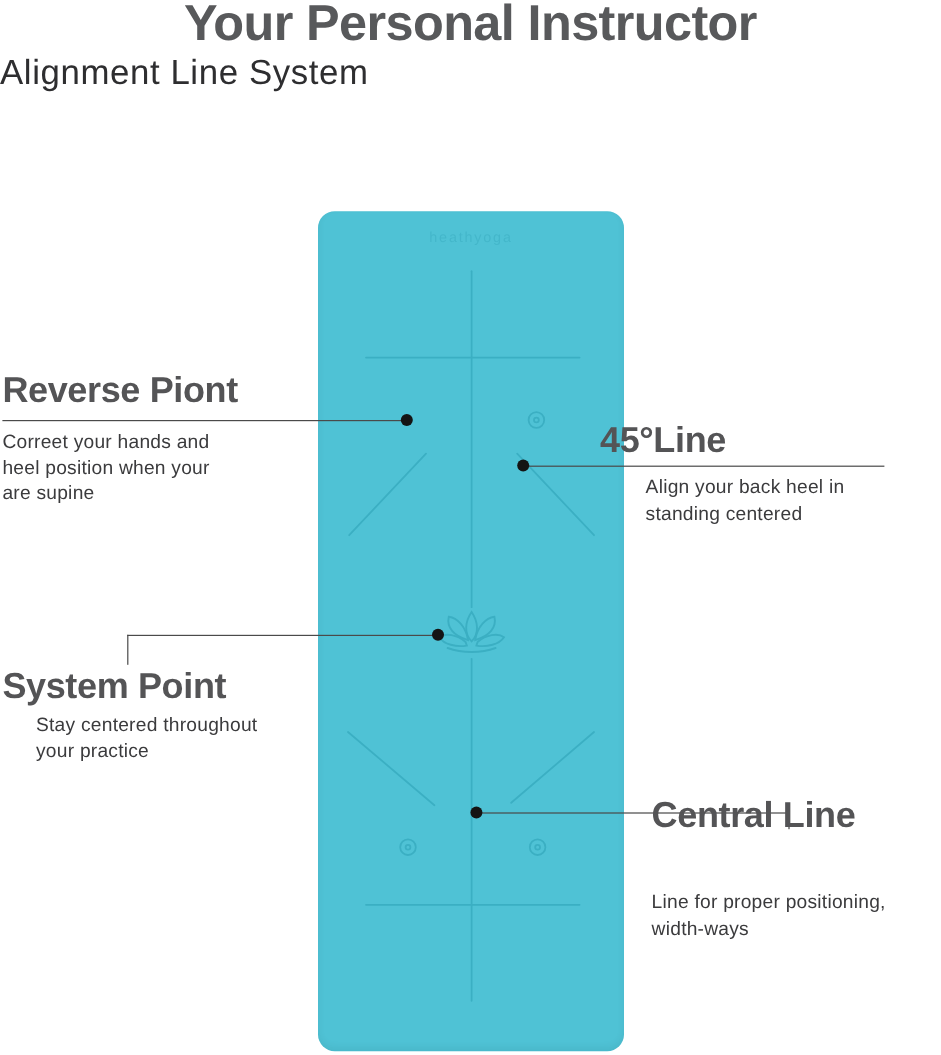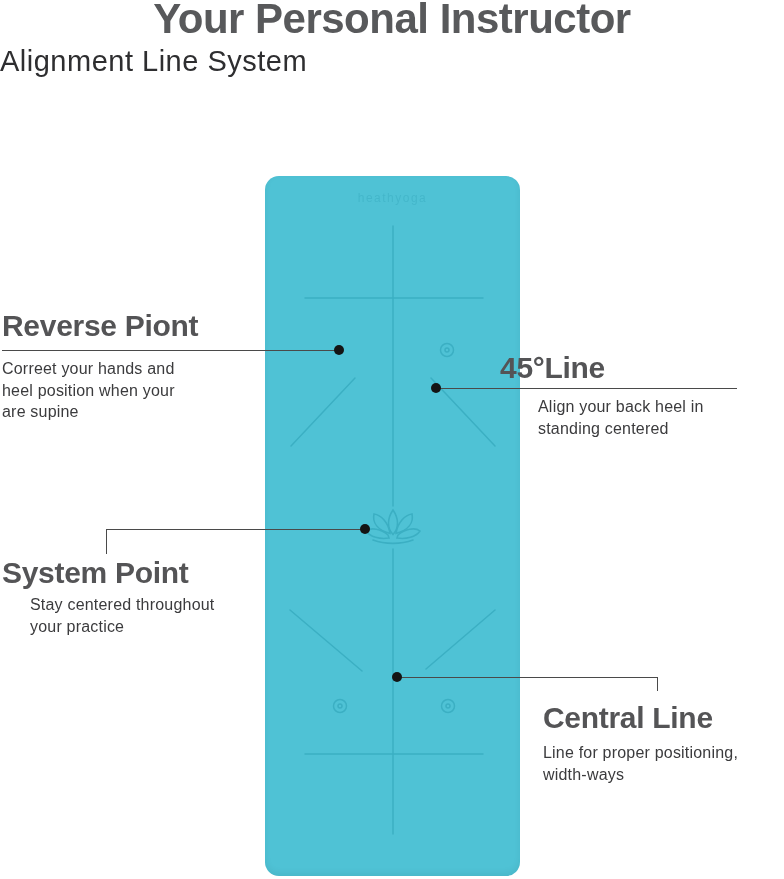--- a/index.html
+++ b/index.html
@@ -162,19 +162,19 @@
   <div class="callout-dot" style="left:360px; top:524px;"></div>
   <div class="callout-heading" style="left:2px; top:556px;">System Point</div>
   <div class="callout-body" style="left:2px; top:594px;margin-left:28px;">
     <span>Stay centered throughout</span>
     <span>your practice</span>
   </div>
 
   <div class="callout-hline" style="left:397px; top:677px; width:261px;"></div>
   <div class="callout-vline" style="left:657px; top:677px; height:14px;"></div>
   <div class="callout-dot" style="left:392px; top:672px;"></div>
-  <div class="callout-heading" style="left:543px; top:701px;">Central Line</div>
+  <div class="callout-heading" style="left:543px; top:663px;">Central Line</div>
   <div class="callout-body" style="left:543px; top:742px;">
     <span>Line for proper positioning,</span>
     <span>width-ways</span>
   </div>
 
 </div>
 
 </body></html>

